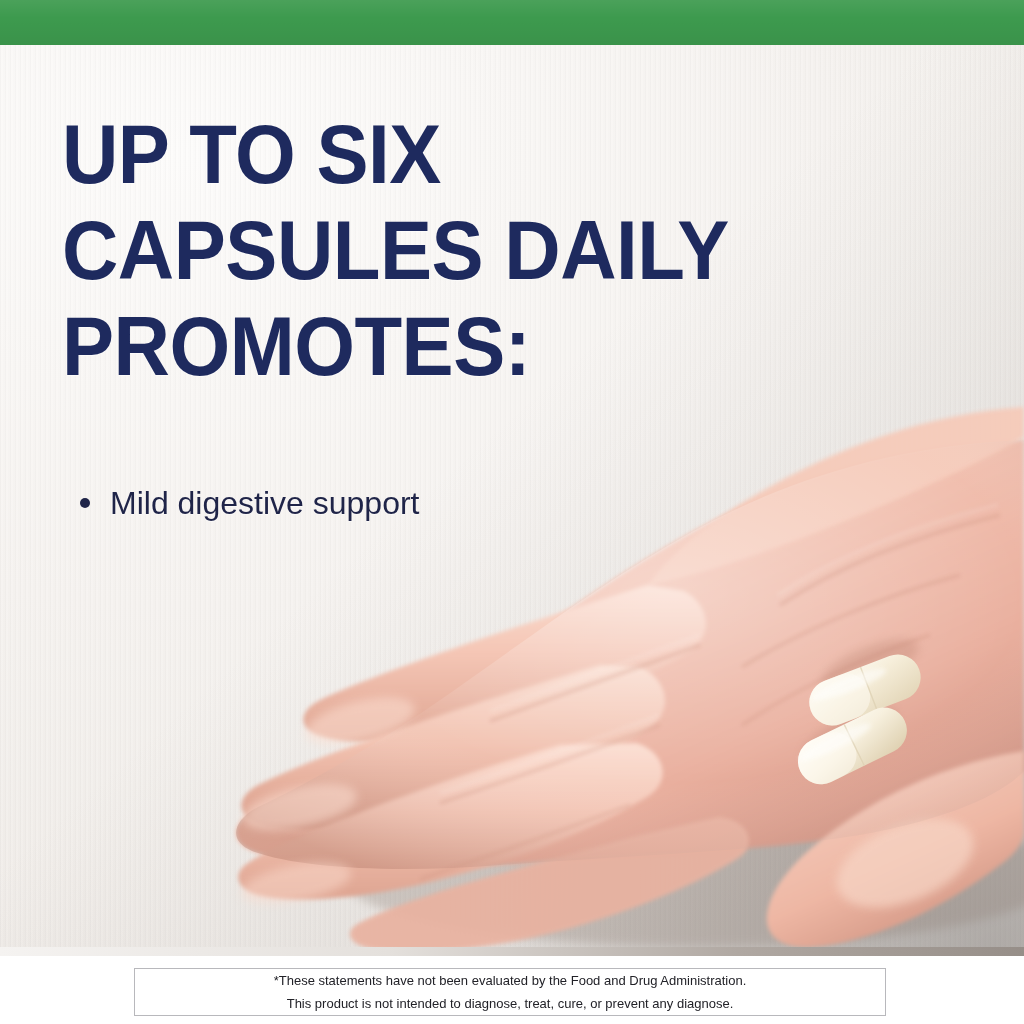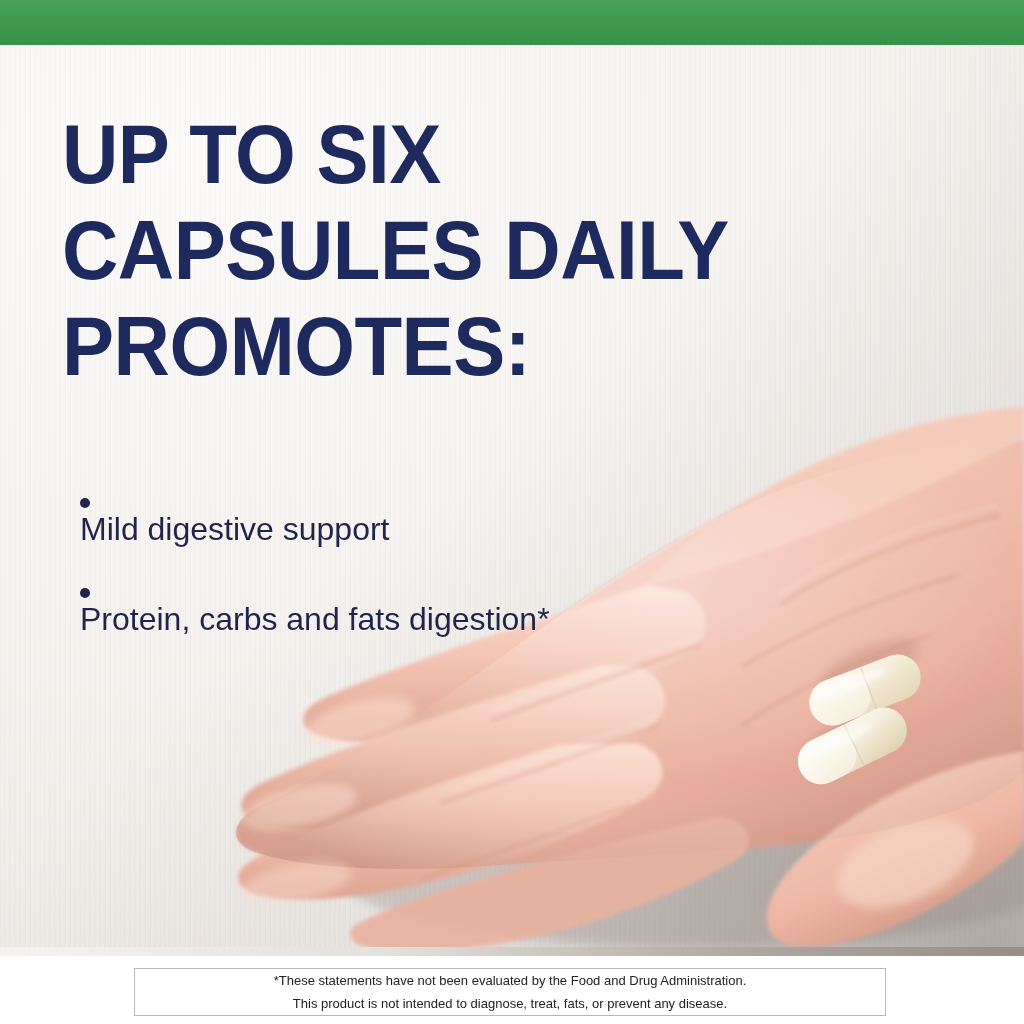--- a/index.html
+++ b/index.html
@@ -127,21 +127,20 @@
     color: #1f2448;
     font-size: 32px;
     line-height: 42px;
     font-weight: normal;
     text-shadow: 0 1px 0 rgba(255,255,255,0.5);
   }
   .bullet-row {
     display: flex;
     align-items: flex-start;
     margin-bottom: 22px;
-    flex-direction: column;
   }
   .bullet-dot {
     flex: 0 0 auto;
     width: 10px;
     height: 10px;
     border-radius: 50%;
     background: #1f2448;
     margin: 16px 20px 0 0;
   }
   .bullet-text {
@@ -355,27 +354,23 @@
       <span class="hl-line">UP TO SIX</span>
       <span class="hl-line">CAPSULES DAILY</span>
       <span class="hl-line">PROMOTES:</span>
     </div>
 
     <div class="bullets">
       <div class="bullet-row">
         <span class="bullet-dot"></span>
         <span class="bullet-text">Mild digestive support</span>
       </div>
-      <div class="bullet-row">
-        <span class="bullet-dot"></span>
-        <span class="bullet-text">Protein, carbs and fats digestion*</span>
-      </div>
     </div>
   </div>
 
   <div class="footer">
     <div class="disclaimer-box">
       <span class="disclaimer-line">*These statements have not been evaluated by the Food and Drug Administration.</span>
-      <span class="disclaimer-line">This product is not intended to diagnose, treat, fats, or prevent any disease.</span>
+      <span class="disclaimer-line">This product is not intended to diagnose, treat, cure, or prevent any diagnose.</span>
     </div>
   </div>
 
 </div>
 
 </body></html>

